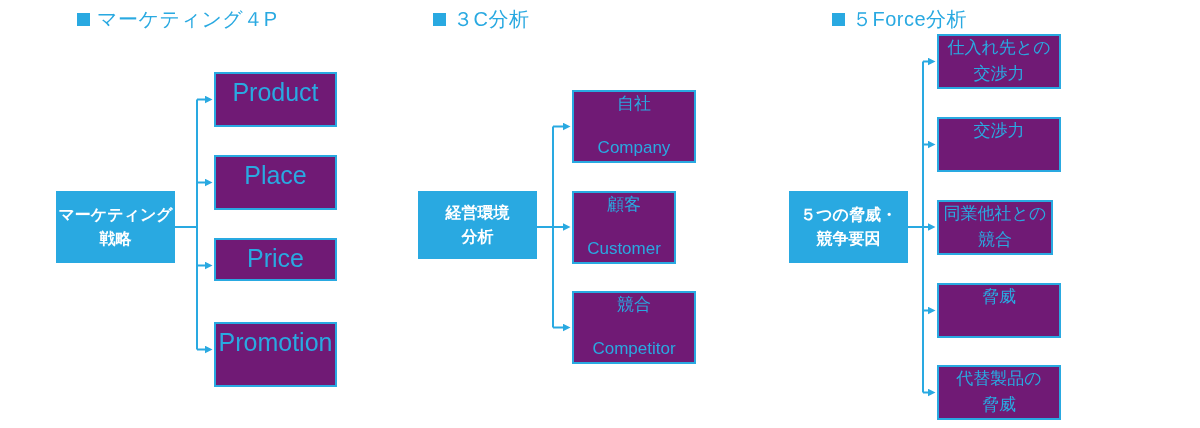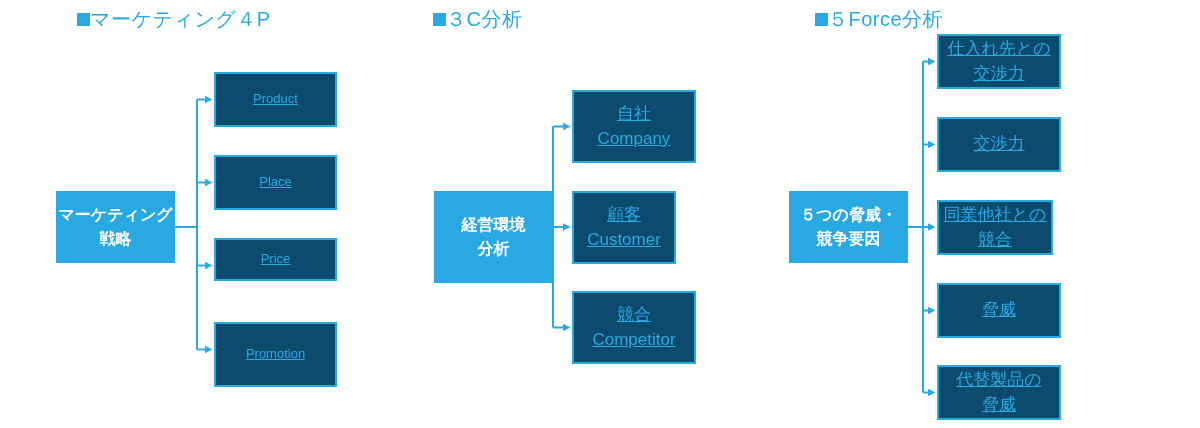--- a/index.html
+++ b/index.html
@@ -6,39 +6,39 @@
   .canvas{
     position:relative;
     width:1200px;height:428px;
     background:#ffffff;
     font-family:"Liberation Sans","DejaVu Sans",sans-serif;
     overflow:hidden;
   }
   .connectors{position:absolute;left:0;top:0;pointer-events:none;}
   .heading{
     position:absolute;
-    display:flex;align-items:center;gap:0;
+    display:flex;align-items:center;gap:7px;
     color:#29A9E1;font-size:20px;letter-spacing:0.5px;white-space:nowrap;
   }
   .bullet{width:13px;height:13px;background:#29A9E1;flex:0 0 auto;}
   .root{
     position:absolute;
     background:#29A9E1;color:#ffffff;
     display:flex;flex-direction:column;align-items:center;justify-content:center;
     text-align:center;font-weight:bold;font-size:16px;line-height:1.5;
     white-space:nowrap;
   }
   .child{
     position:absolute;
-    background:#0c4a6e;border:2px solid #29A9E1;box-sizing:border-box;
+    background:#701a75;border:2px solid #29A9E1;box-sizing:border-box;
     color:#29A9E1;
-    display:flex;flex-direction:column;align-items:center;justify-content:center;
-    text-align:center;font-size:17px;line-height:1.45;white-space:nowrap;text-decoration:underline;
+    display:flex;flex-direction:column;align-items:center;justify-content:space-between;
+    text-align:center;font-size:17px;line-height:1.45;white-space:nowrap;
   }
-  .child.en{font-size:13px;}
+  .child.en{font-size:25px;}
 </style>
 </head>
 <body>
 
 <div class="canvas">
 
   <svg class="connectors" width="1200" height="428" viewBox="0 0 1200 428">
     <defs>
       <marker id="arrow" viewBox="0 0 8 8" refX="0.5" refY="4" markerWidth="8" markerHeight="8" markerUnits="userSpaceOnUse" orient="auto">
         <path d="M0,0 L8,4 L0,8 Z" fill="#29A9E1"></path>
@@ -88,39 +88,39 @@
   </div>
   <div class="child en" style="left:214px;top:322px;width:123px;height:65px">
     <div>Promotion</div>
   </div>
 
   <div class="heading" style="left:433px;top:6px">
     <span class="bullet"></span>
     <span>３C分析</span>
   </div>
 
-  <div class="root" style="left:434px;top:191px;width:119px;height:92px">
+  <div class="root" style="left:418px;top:191px;width:119px;height:68px">
     <div>経営環境</div>
     <div>分析</div>
   </div>
 
   <div class="child" style="left:572px;top:90px;width:124px;height:73px">
     <div>自社</div>
     <div>Company</div>
   </div>
   <div class="child" style="left:572px;top:191px;width:104px;height:73px">
     <div>顧客</div>
     <div>Customer</div>
   </div>
   <div class="child" style="left:572px;top:291px;width:124px;height:73px">
     <div>競合</div>
     <div>Competitor</div>
   </div>
 
-  <div class="heading" style="left:815px;top:6px">
+  <div class="heading" style="left:832px;top:6px">
     <span class="bullet"></span>
     <span>５Force分析</span>
   </div>
 
   <div class="root" style="left:789px;top:191px;width:119px;height:72px">
     <div>５つの脅威・</div>
     <div>競争要因</div>
   </div>
 
   <div class="child" style="left:937px;top:34px;width:124px;height:55px">

